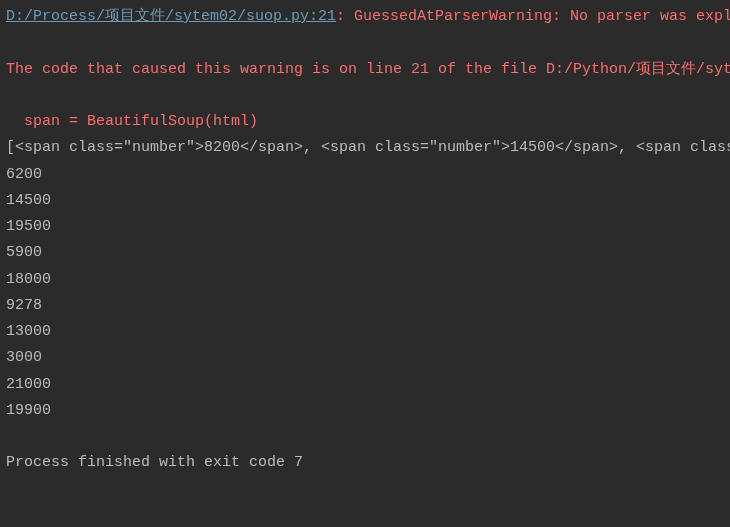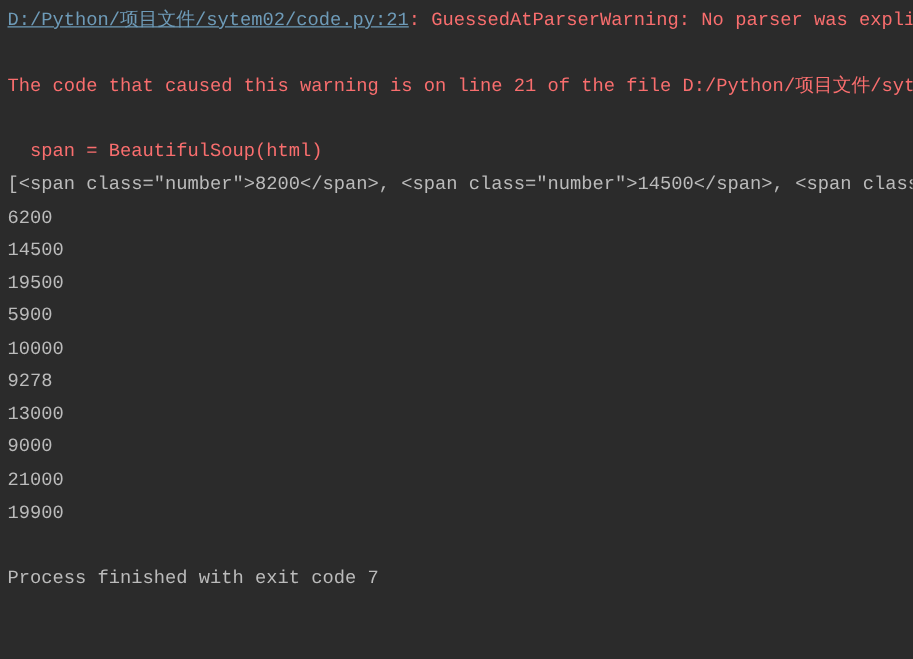--- a/index.html
+++ b/index.html
@@ -31,39 +31,39 @@
       color: #f96e6e;
       padding-left: 2ch;
     }
     .blank { height: 1.75em; }
     .output { color: #bbbbbb; }
   </style>
 </head>
 <body>
 
 <div class="line">
-  <span class="file-link">D:/Python/项目文件/sytem02/code.py:21</span><span class="warn-type">: </span><span class="warn-type">GuessedAtParserWarning: No parser was explicitly specified, so I'm using the best available HTML parser for this system.</span>
+  <span class="file-link">D:/Process/项目文件/sytem02/suop.py:21</span><span class="warn-type">: </span><span class="warn-type">GuessedAtParserWarning: No parser was explicitly specified, so I'm using the best available HTML parser for this system.</span>
 </div>
 
 <div class="blank"></div>
 
 <div class="line warn-body">The code that caused this warning is on line 21 of the file D:/Python/项目文件/sytem02/suop.py.</div>
 
 <div class="blank"></div>
 
 <div class="line code-line">span = BeautifulSoup(html)</div>
 
 <div class="line output">[&lt;span class="number"&gt;8200&lt;/span&gt;, &lt;span class="number"&gt;14500&lt;/span&gt;, &lt;span class="number"&gt;19500&lt;/span&gt;, ...]</div>
 
 <div class="line output">6200</div>
 <div class="line output">14500</div>
 <div class="line output">19500</div>
 <div class="line output">5900</div>
-<div class="line output">10000</div>
+<div class="line output">18000</div>
 <div class="line output">9278</div>
 <div class="line output">13000</div>
-<div class="line output">9000</div>
+<div class="line output">3000</div>
 <div class="line output">21000</div>
 <div class="line output">19900</div>
 
 <div class="blank"></div>
 
 <div class="line output">Process finished with exit code 7</div>
 
 </body></html>

